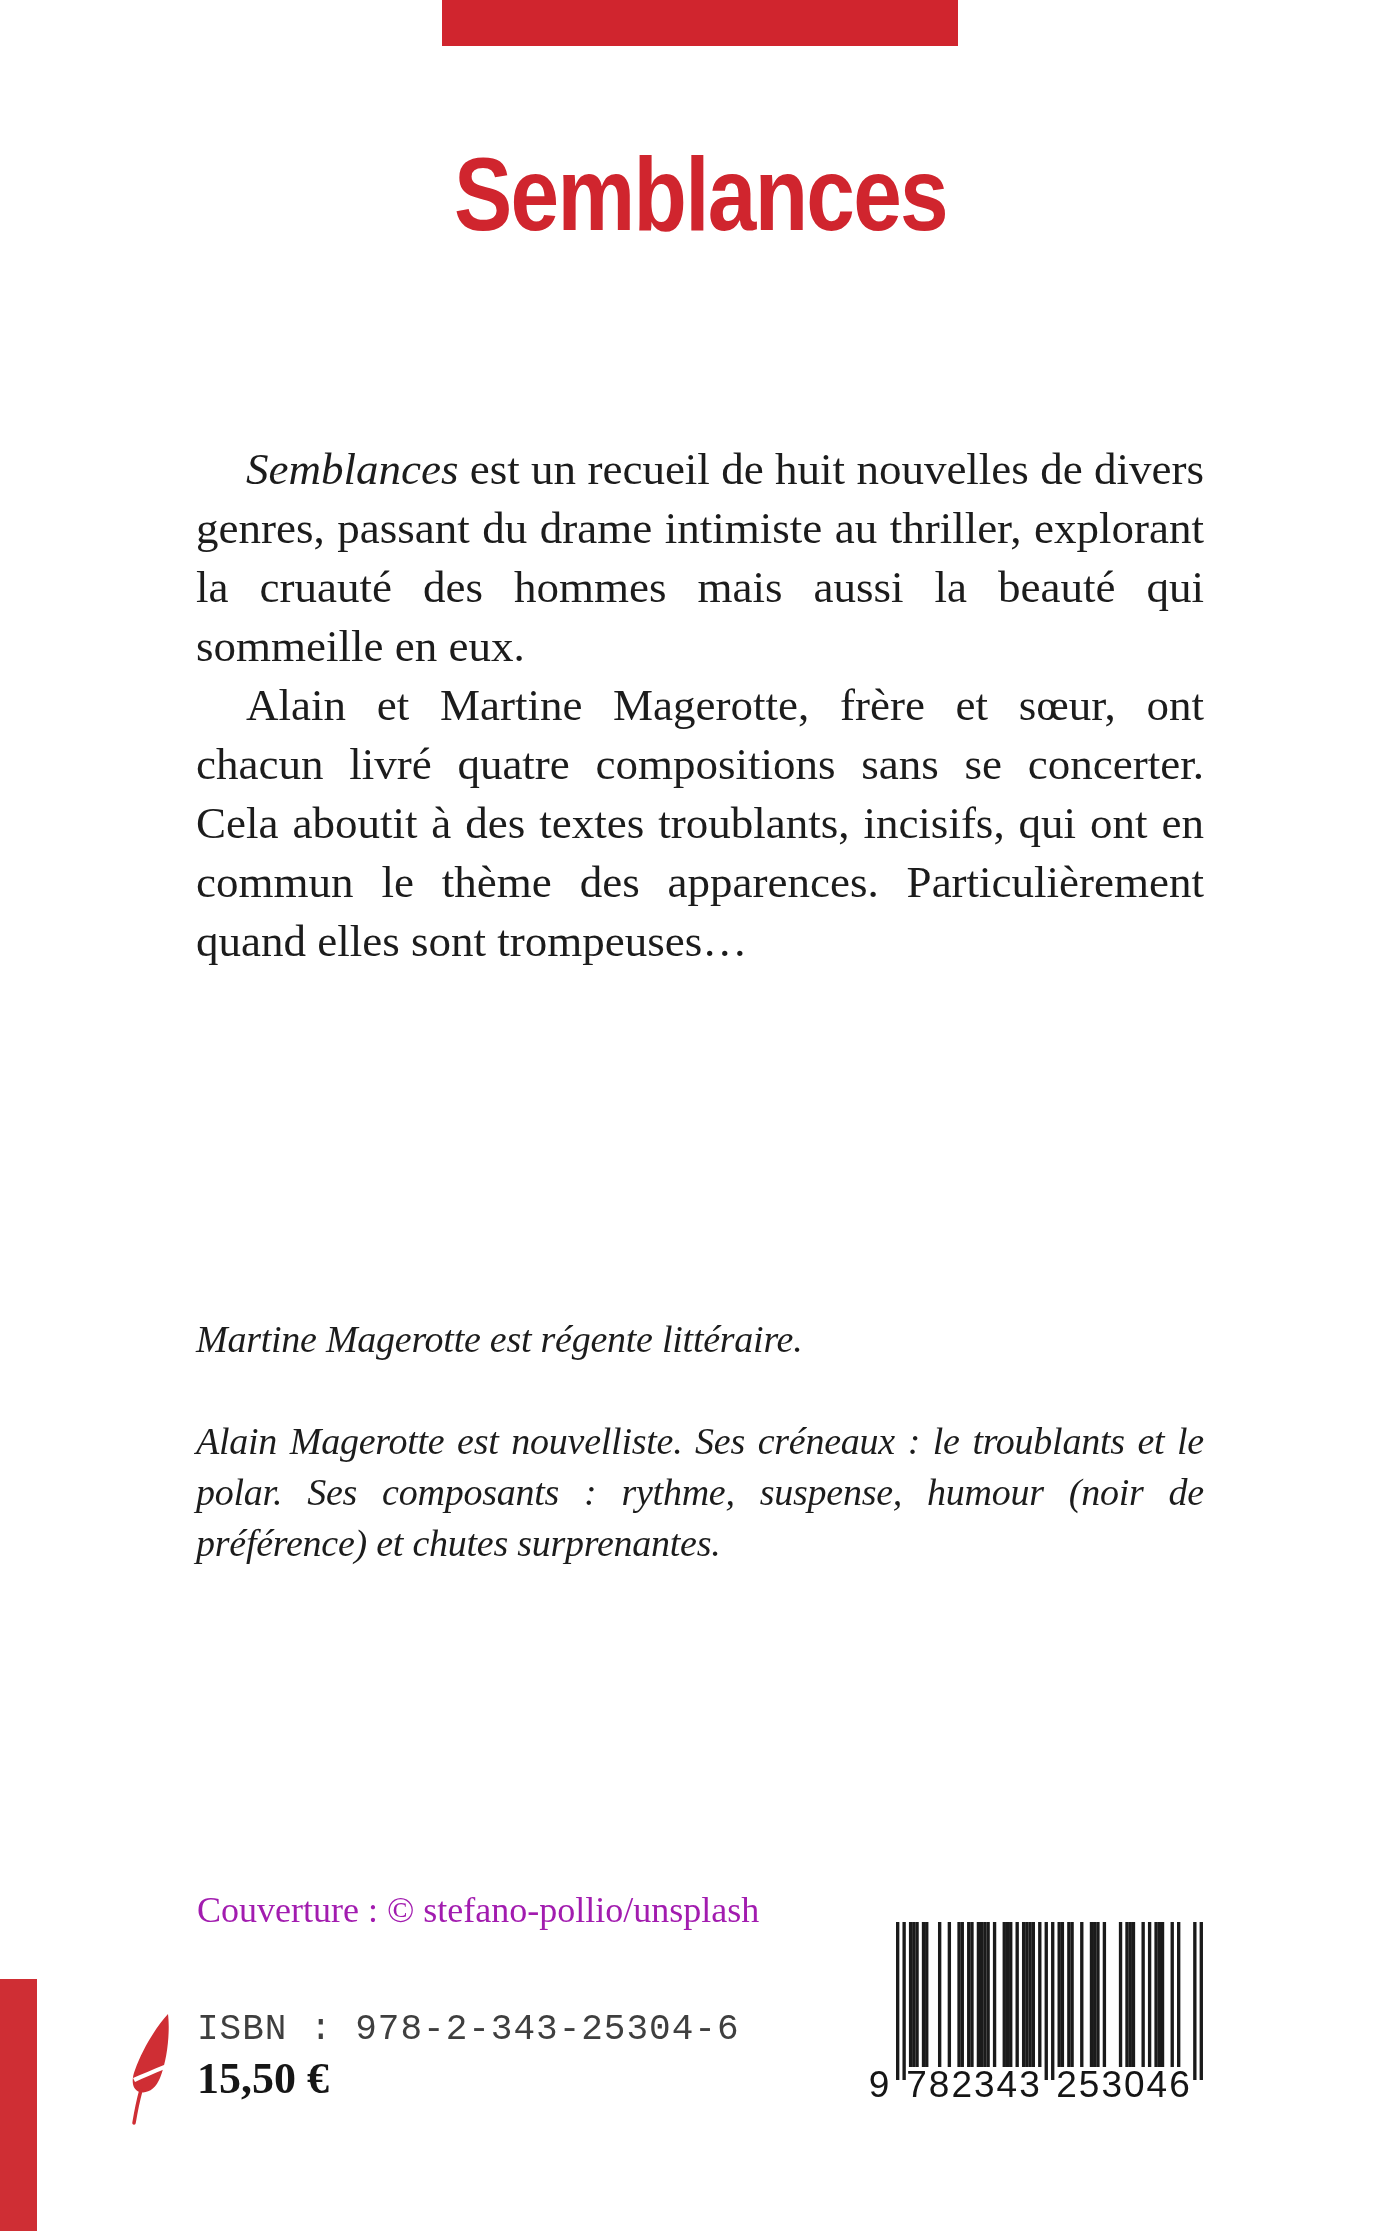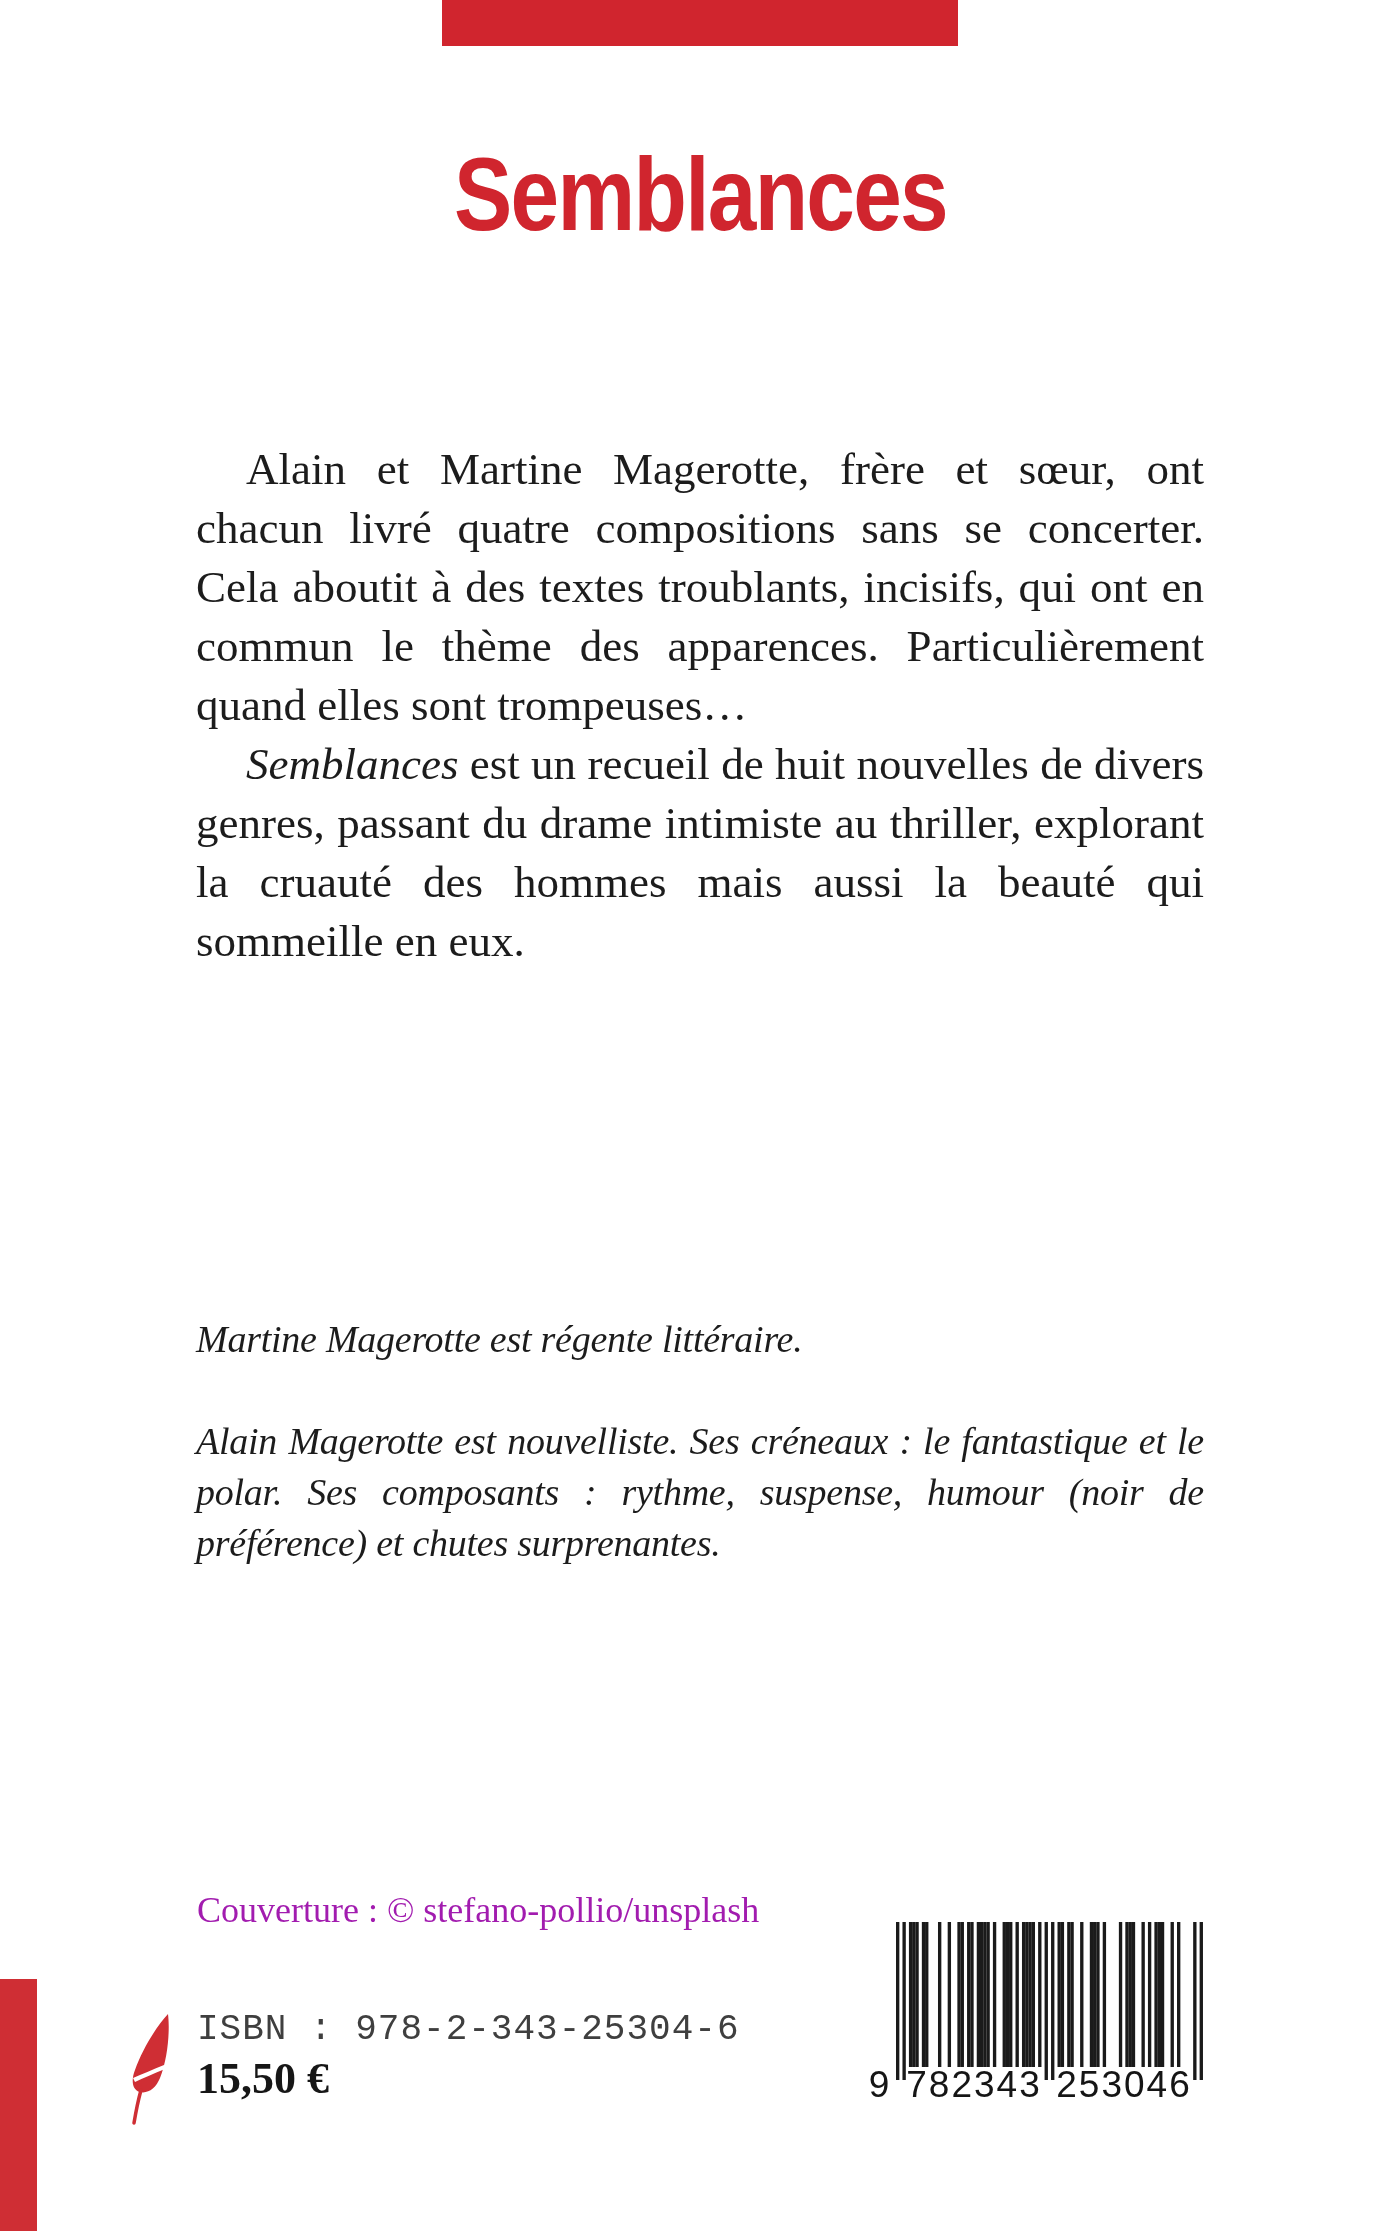--- a/index.html
+++ b/index.html
@@ -131,27 +131,27 @@
 </head>
 <body>
 
 <div class="top-bar" style="background-color: rgb(208, 37, 46);"></div>
 
 <h1 class="title-row">
   <span class="title-text" style="color: rgb(208, 37, 46);">Semblances</span>
 </h1>
 
 <div class="synopsis">
+  <p><span class="italic">Semblances</span><span> est un recueil de huit nouvelles de divers genres, passant du drame intimiste au thriller, explorant la cruauté des hommes mais aussi la beauté qui sommeille en eux.</span></p>
   <p>Alain et Martine Magerotte, frère et sœur, ont chacun livré quatre compositions sans se concerter. Cela aboutit à des textes troublants, incisifs, qui ont en commun le thème des apparences. Particulièrement quand elles sont trompeuses…</p>
-  <p><span class="italic">Semblances</span><span> est un recueil de huit nouvelles de divers genres, passant du drame intimiste au thriller, explorant la cruauté des hommes mais aussi la beauté qui sommeille en eux.</span></p>
 </div>
 
 <div class="bios">
   <p class="bio-martine">Martine Magerotte est régente littéraire.</p>
-  <p class="bio-alain">Alain Magerotte est nouvelliste. Ses créneaux : le fantastique et le polar. Ses composants : rythme, suspense, humour (noir de préférence) et chutes surprenantes.</p>
+  <p class="bio-alain">Alain Magerotte est nouvelliste. Ses créneaux : le troublants et le polar. Ses composants : rythme, suspense, humour (noir de préférence) et chutes surprenantes.</p>
 </div>
 
 <div class="cover-credit">Couverture : © stefano-pollio/unsplash</div>
 
 <svg class="feather-logo" viewBox="0 0 54 118">
   <path d="M42 4 C44 20 42 48 34 68 C30 78 22 84 14 82 C6 80 5 70 9 60 C16 40 30 17 42 4 Z" style="fill: rgb(207, 46, 52);"></path>
   <path d="M15 80 C12 91 10 101 8 113" fill="none" stroke-width="3.5" stroke-linecap="round" style="stroke: rgb(207, 46, 52);"></path>
   <path fill="#ffffff" d="M7 68 C16 64 26 60 38 55 L39 59 C27 64 17 68 9 72 Z"></path>
 </svg>
 

